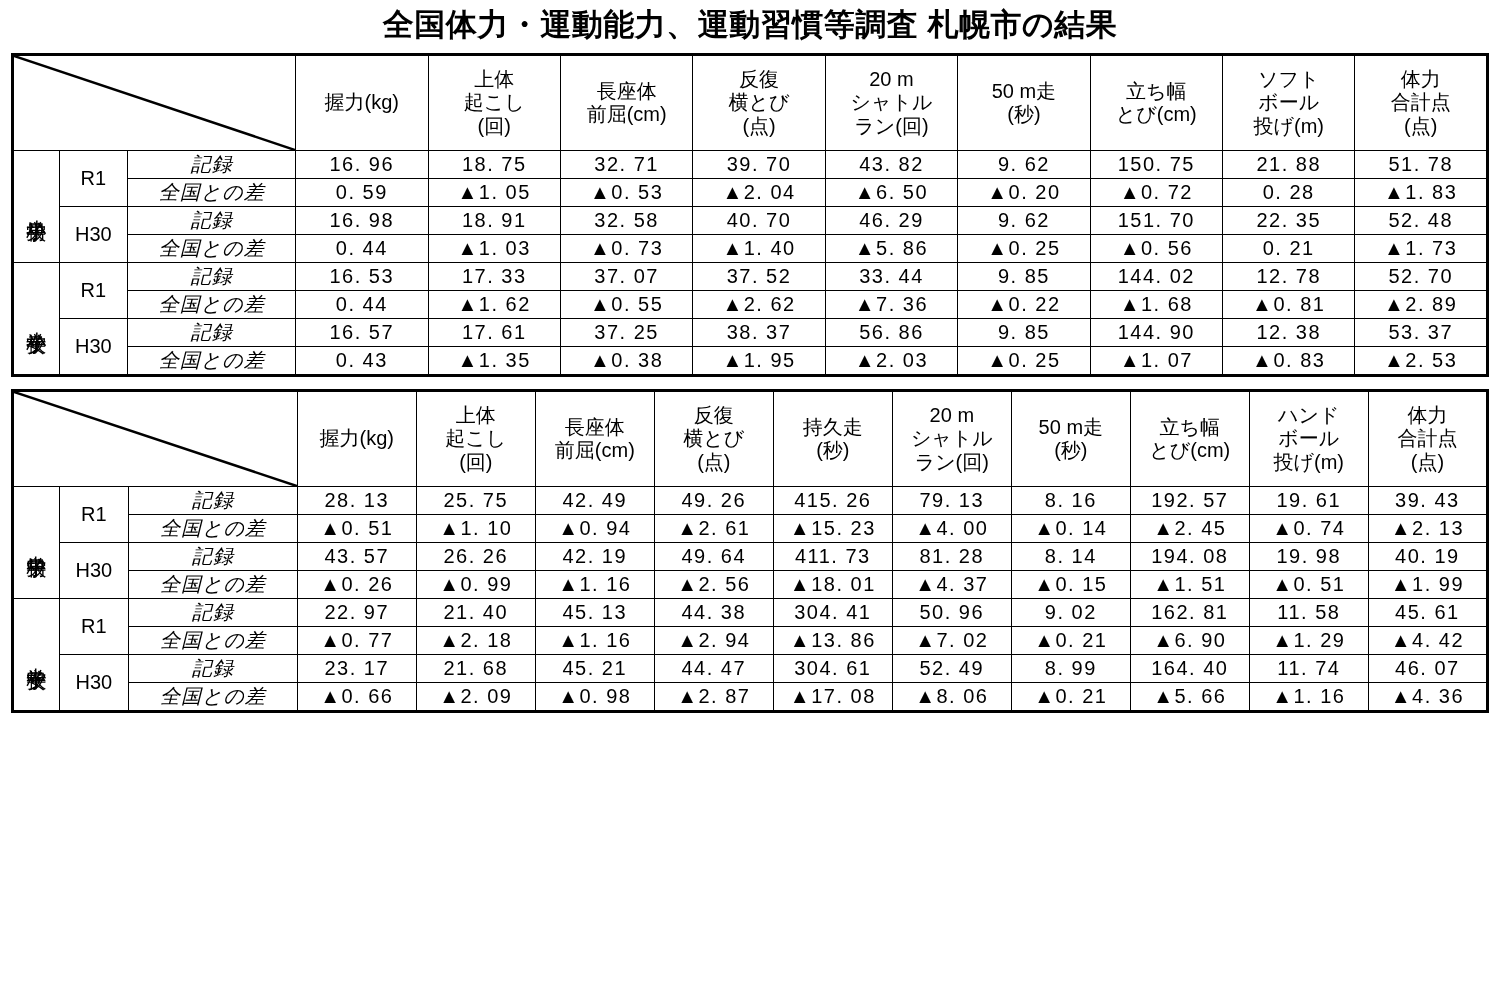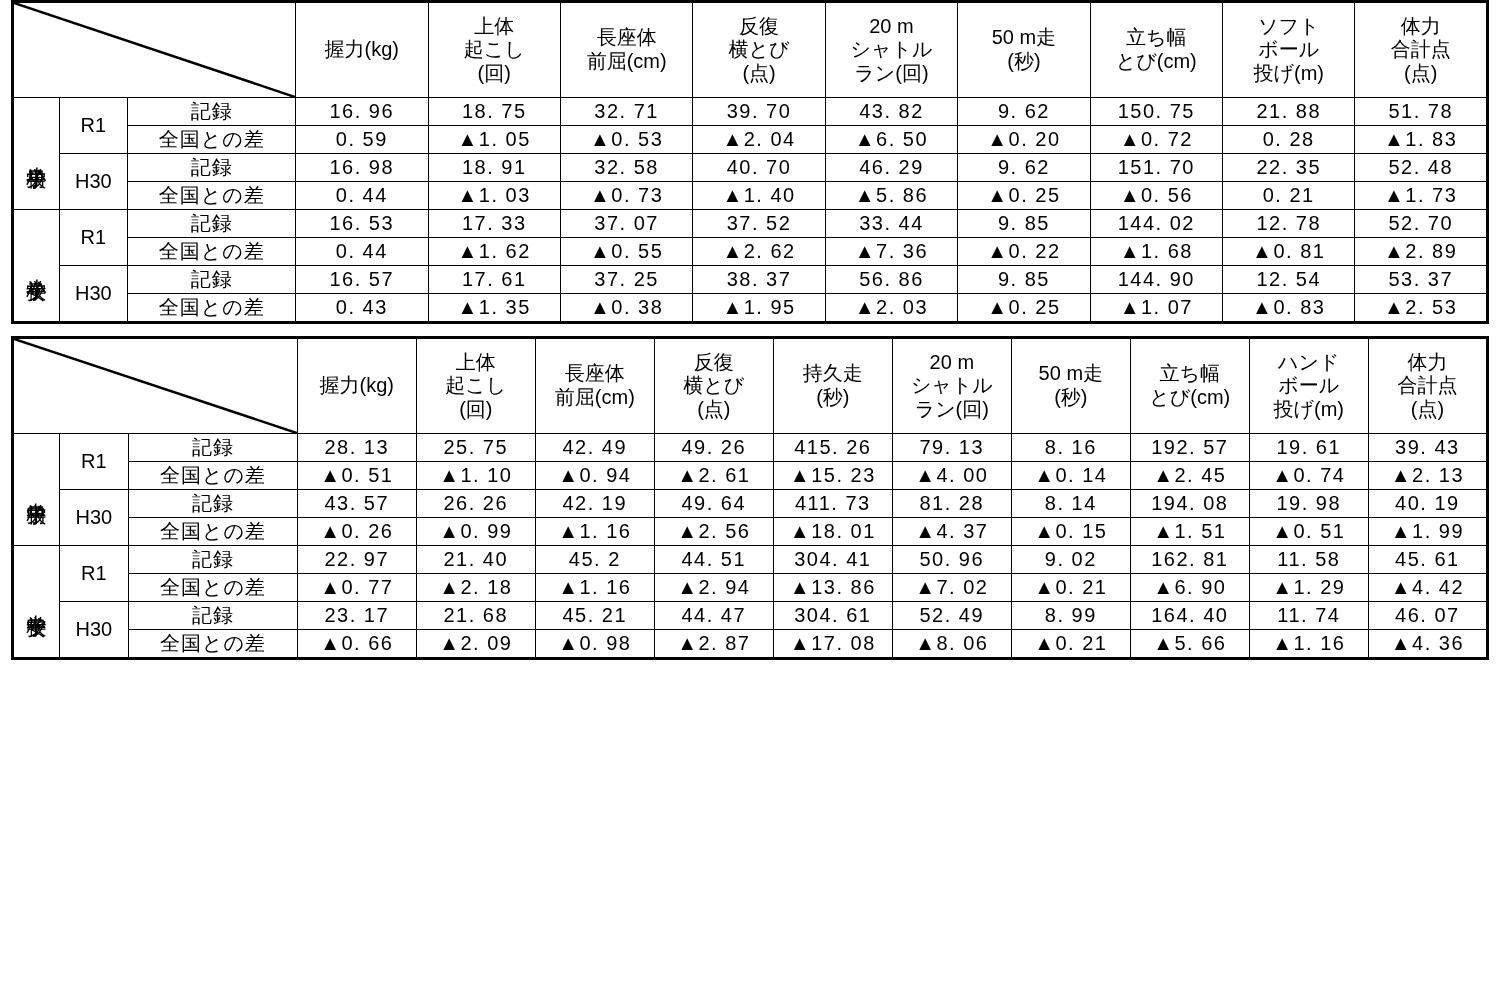--- a/index.html
+++ b/index.html
@@ -102,36 +102,37 @@
     text-align: right;
     padding: 5px 12px 5px 4px;
     font-size: 22px;
     letter-spacing: 1.5px;
     white-space: nowrap;
   }
 
   .thick-top > td { border-top: 3px solid #000; }
   .thick-bottom > td { border-bottom: 3px solid #000; }
 
-  td.thick-right { border-right: 3px solid #000; }
+  td.thick-right { border-right: 3px solid #000; font-style: italic; }
 
   .sep-row > td { border-top: 2px solid #000; }
 
   
   col.c-grp { width: 46px; }
   col.c-year { width: 68px; }
   col.c-label { width: 166px; }
   col.c-num9 { width: 131px; }
   col.c-num10 { width: 117px; }
 </style>
 </head>
 <body>
 
 <div class="page">
 
+  <div class="page-title">全国体力・運動能力、運動習慣等調査 札幌市の結果</div>
 
   <table class="data-table" id="table-elementary">
     <colgroup>
       <col class="c-grp">
         <col class="c-year">
         <col class="c-label">
       <col class="c-num9">
         <col class="c-num9">
         <col class="c-num9">
         <col class="c-num9">
@@ -240,21 +241,21 @@
         <tr>
           <td class="year-cell" rowspan="2">H30</td>
           <td class="rowlabel-cell thick-right">記録</td>
           <td class="num-cell">16. 57</td>
           <td class="num-cell">17. 61</td>
           <td class="num-cell">37. 25</td>
           <td class="num-cell">38. 37</td>
           <td class="num-cell">56. 86</td>
           <td class="num-cell">9. 85</td>
           <td class="num-cell">144. 90</td>
-          <td class="num-cell">12. 54</td>
+          <td class="num-cell">12. 38</td>
           <td class="num-cell">53. 37</td>
         </tr>
         <tr class="thick-bottom">
           <td class="rowlabel-cell thick-right">全国との差</td>
           <td class="num-cell">0. 43</td>
           <td class="num-cell">▲1. 35</td>
           <td class="num-cell">▲0. 38</td>
           <td class="num-cell">▲1. 95</td>
           <td class="num-cell">▲2. 03</td>
           <td class="num-cell">▲0. 25</td>
@@ -355,22 +356,22 @@
           <td class="num-cell">▲1. 51</td>
           <td class="num-cell">▲0. 51</td>
           <td class="num-cell">▲1. 99</td>
         </tr>
         <tr class="sep-row">
           <td class="grp-cell" rowspan="4">中学校女子</td>
           <td class="year-cell" rowspan="2">R1</td>
           <td class="rowlabel-cell thick-right">記録</td>
           <td class="num-cell">22. 97</td>
           <td class="num-cell">21. 40</td>
-          <td class="num-cell">45. 2</td>
-          <td class="num-cell">44. 51</td>
+          <td class="num-cell">45. 13</td>
+          <td class="num-cell">44. 38</td>
           <td class="num-cell">304. 41</td>
           <td class="num-cell">50. 96</td>
           <td class="num-cell">9. 02</td>
           <td class="num-cell">162. 81</td>
           <td class="num-cell">11. 58</td>
           <td class="num-cell">45. 61</td>
         </tr>
         <tr>
           <td class="rowlabel-cell thick-right">全国との差</td>
           <td class="num-cell">▲0. 77</td>

